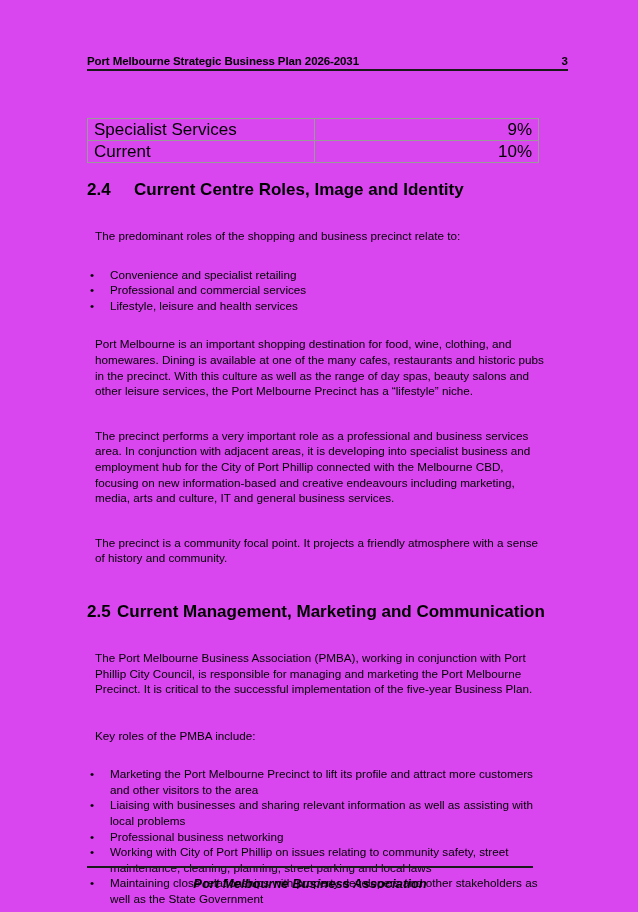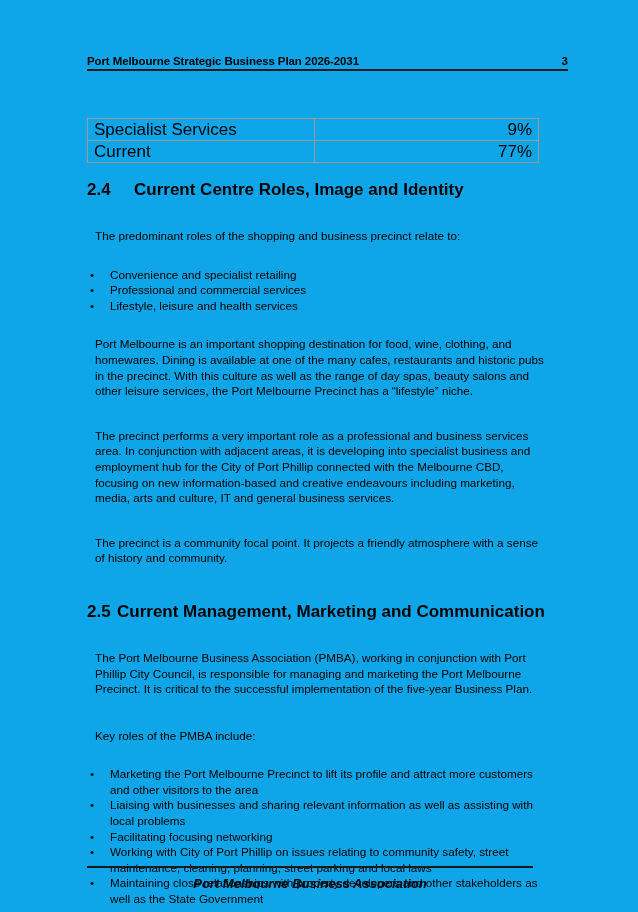--- a/index.html
+++ b/index.html
@@ -14,21 +14,21 @@
     color: #000000;
     position: relative;
     overflow: hidden;
   }
 
   .page {
     position: absolute;
     left: 0; top: 0;
     width: 638px;
     height: 912px;
-    background: #0ea5e9;
+    background: #d946ef;
   }
 
   
   .page-header {
     position: absolute;
     left: 87px;
     top: 55px;
     width: 481px;
     display: flex;
     align-items: baseline;
@@ -149,21 +149,21 @@
   </div>
 
   <table class="data-table">
     <tbody>
       <tr>
         <td class="col-label">Specialist Services</td>
         <td class="col-value">9%</td>
       </tr>
       <tr>
         <td class="col-label">Current</td>
-        <td class="col-value">77%</td>
+        <td class="col-value">10%</td>
       </tr>
     </tbody>
   </table>
 
   <div class="content">
 
     <h2 class="section-heading wide-gap">
       <span class="sec-num">2.4</span>
       <span class="sec-title">Current Centre Roles, Image and Identity</span>
     </h2>
@@ -205,21 +205,21 @@
 
     <div class="gap-md"></div>
 
     <p class="body-text">Key roles of the PMBA include:</p>
 
     <div class="gap-md"></div>
 
     <ul class="bullet-list">
       <li><span class="bullet-dot">•</span><span>Marketing the Port Melbourne Precinct to lift its profile and attract more customers and other visitors to the area</span></li>
       <li><span class="bullet-dot">•</span><span>Liaising with businesses and sharing relevant information as well as assisting with local problems</span></li>
-      <li><span class="bullet-dot">•</span><span>Facilitating focusing networking</span></li>
+      <li><span class="bullet-dot">•</span><span>Professional business networking</span></li>
       <li><span class="bullet-dot">•</span><span>Working with City of Port Phillip on issues relating to community safety, street maintenance, cleaning, planning, street parking and local laws</span></li>
       <li><span class="bullet-dot">•</span><span>Maintaining close relationships with property developers and other stakeholders as well as the State Government</span></li>
     </ul>
 
   </div>
 
   <div class="page-footer">
     <span class="footer-text">Port Melbourne Business Association</span>
   </div>
 

